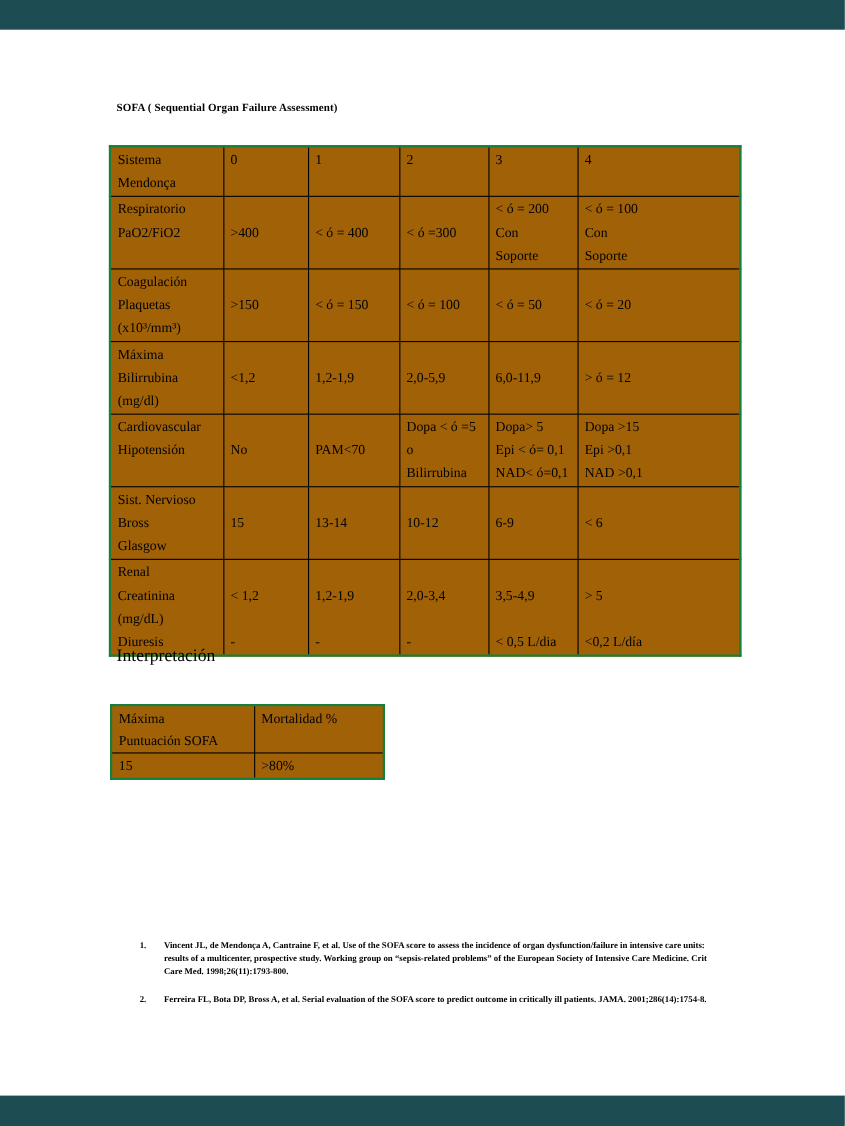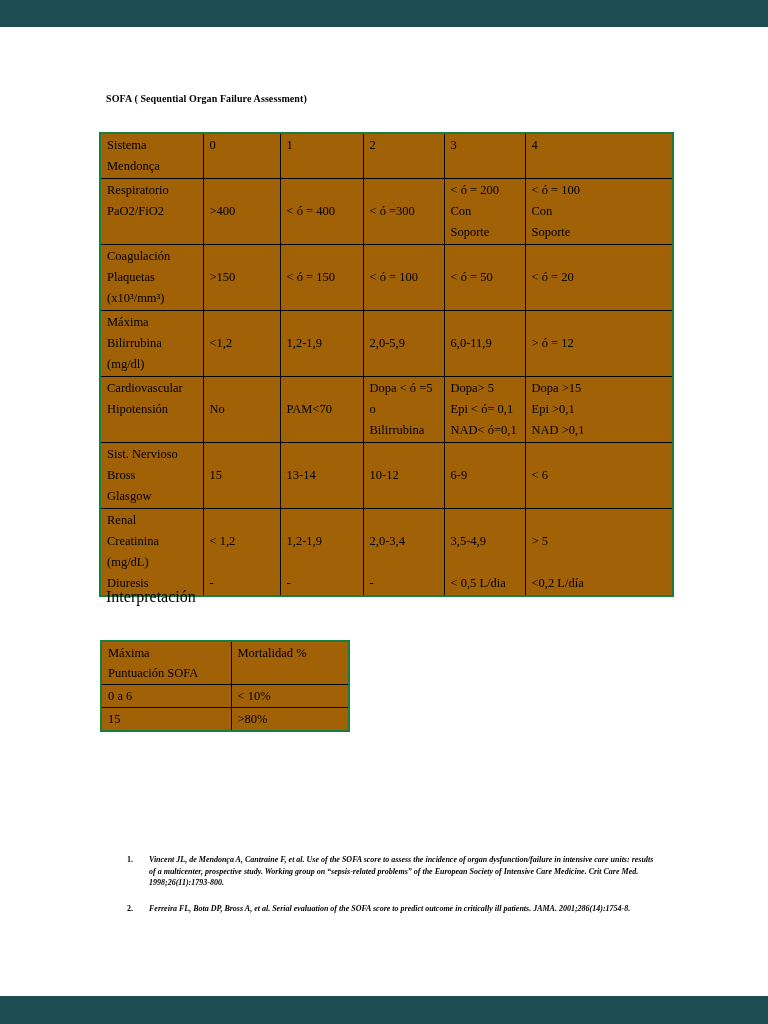--- a/index.html
+++ b/index.html
@@ -56,21 +56,21 @@
   #interp-table col:nth-child(1){width:130px;}
   #interp-table col:nth-child(2){width:118px;}
   #interp-table .ln { height:20px; line-height:20px; }
 
   #references {
     position:absolute; left:127px; top:854px; width:540px;
     font-size:8px; font-weight:bold; line-height:11.7px;
   }
   .ref { display:flex; margin-bottom:14px; }
   .ref-num { width:22px; flex:none; }
-  .ref-text { width:512px;font-style:italic; }
+  .ref-text { width:512px; }
 </style>
 </head>
 <body>
 
 <div id="top-bar" class="viewer-bar" style="background: rgb(30, 76, 83);"></div>
 
 <div id="doc-title">SOFA ( Sequential Organ Failure Assessment)</div>
 
 <table id="sofa-table">
   <colgroup>
@@ -290,28 +290,20 @@
       <col>
     </colgroup>
   <tbody>
       <tr>
         <td>
           <div class="ln">Máxima</div>
           <div class="ln">Puntuación SOFA</div>
         </td>
         <td>
           <div class="ln">Mortalidad %</div>
-        </td>
-      </tr>
-      <tr>
-        <td>
-          <div class="ln">0 a 6</div>
-        </td>
-        <td>
-          <div class="ln">&lt; 10%</div>
         </td>
       </tr>
       <tr>
         <td>
           <div class="ln">15</div>
         </td>
         <td>
           <div class="ln">&gt;80%</div>
         </td>
       </tr>

